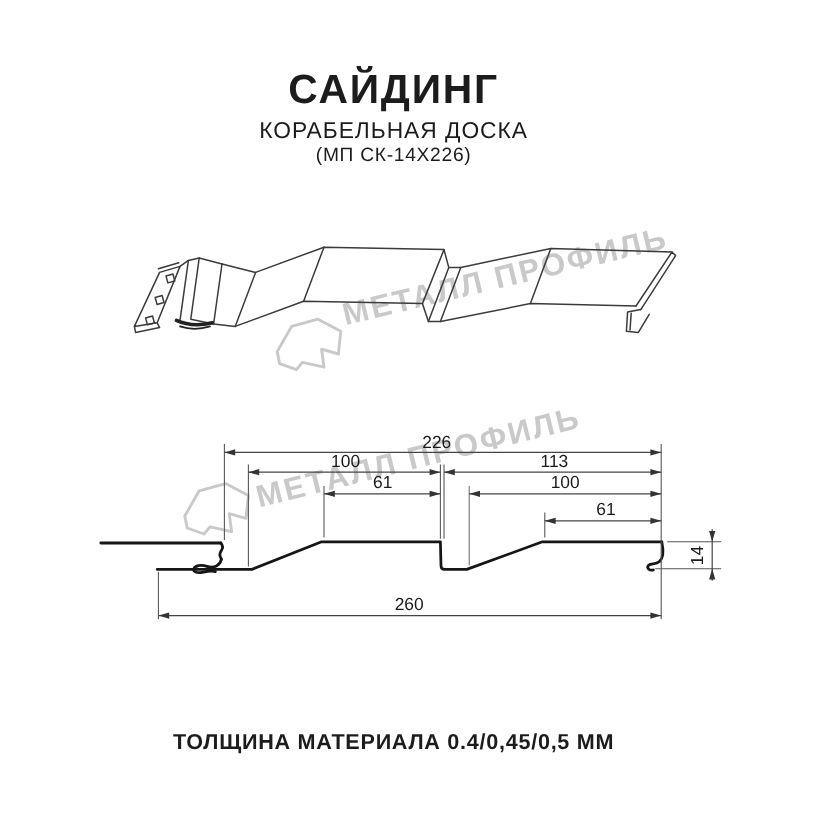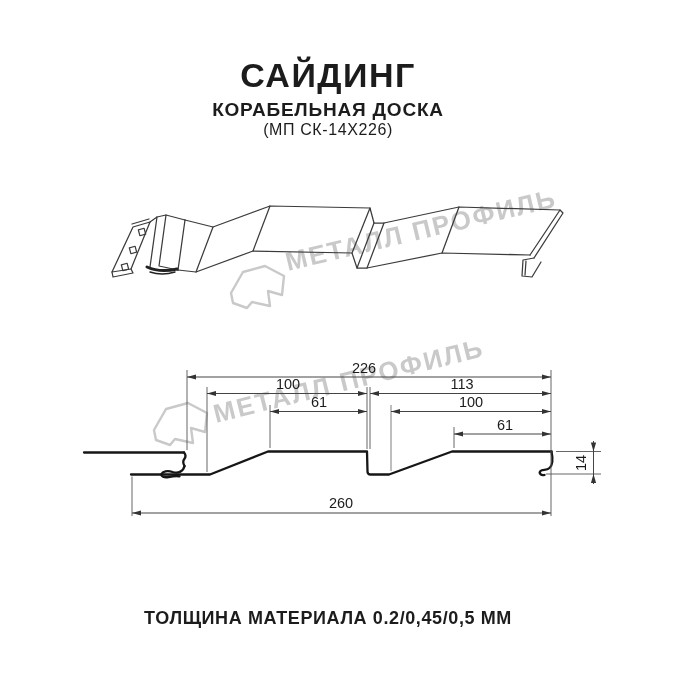--- a/index.html
+++ b/index.html
@@ -1,20 +1,20 @@
 <!DOCTYPE html>
 <html><head>
 <meta charset="utf-8">
 <style>
   html,body{margin:0;padding:0;background:#ffffff;}
   .page{position:relative;width:656px;height:700px;background:#ffffff;overflow:hidden;
         font-family:"Liberation Sans",sans-serif;}
   .hdr{position:absolute;left:0;right:0;text-align:center;color:#1c1c1c;}
   .hdr-title{top:56px;font-size:34px;font-weight:800;letter-spacing:1.5px;}
-  .hdr-sub{top:99px;font-size:19px;font-weight:700;letter-spacing:0.8px;}
+  .hdr-sub{top:99px;font-size:19px;font-weight:400;letter-spacing:0.8px;}
   .hdr-code{top:121px;font-size:16px;font-weight:400;letter-spacing:0.6px;}
   .ftr{position:absolute;left:0;right:0;top:608px;text-align:center;
        font-size:18px;font-weight:700;letter-spacing:0.6px;color:#1c1c1c;}
   svg{position:absolute;left:0;top:0;}
   .wm-text{font-family:"Liberation Sans",sans-serif;font-size:26px;font-weight:600;letter-spacing:2px;}
   .dim-label{font-family:"Liberation Sans",sans-serif;font-size:14.5px;fill:#1b1b1b;}
   .sketch{stroke:#3b3b3b;stroke-width:1.25;fill:none;stroke-linejoin:round;stroke-linecap:round;}
   .sketch-heavy{stroke:#222;fill:none;stroke-linecap:round;}
   .profile{stroke:#161616;stroke-width:2.3;fill:none;stroke-linejoin:round;stroke-linecap:round;}
   .extline{stroke:#555;stroke-width:0.9;fill:none;}
@@ -160,14 +160,14 @@
 
       <g>
         <path class="dimline" d="M132,513 L551,513"></path>
         <polygon class="arrow" points="132,513 141,510.4 141,515.6"></polygon>
         <polygon class="arrow" points="551,513 542,510.4 542,515.6"></polygon>
         <text class="dim-label" x="341" y="508" text-anchor="middle">260</text>
       </g>
     </g>
   </svg>
 
-  <div class="ftr">ТОЛЩИНА МАТЕРИАЛА 0.2/0,45/0,5 ММ</div>
+  <div class="ftr">ТОЛЩИНА МАТЕРИАЛА 0.4/0,45/0,5 ММ</div>
 </div>
 
 </body></html>

